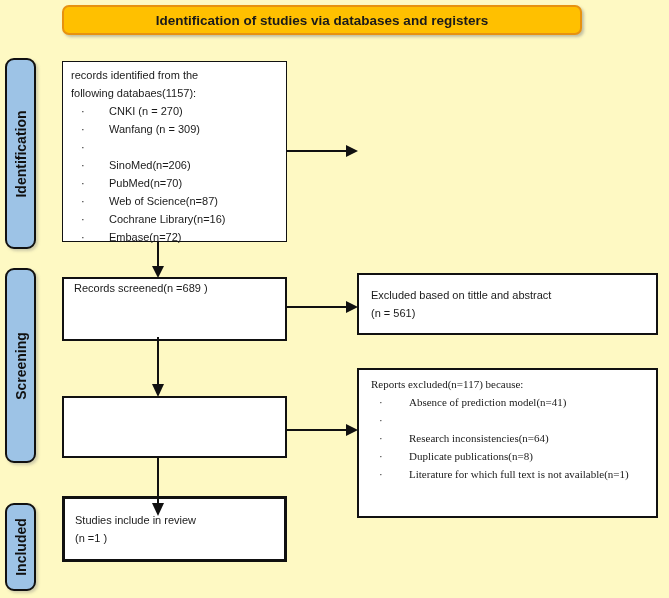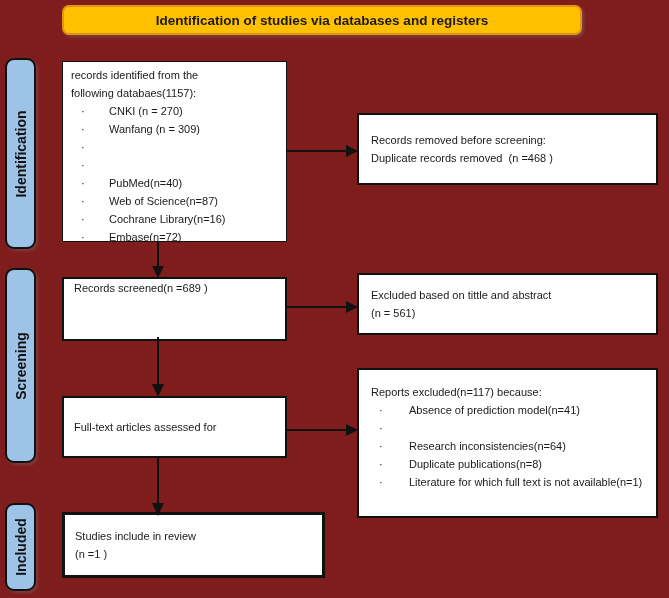--- a/index.html
+++ b/index.html
@@ -1,20 +1,20 @@
 <!DOCTYPE html>
 <html style="--banner-fill: #FFC000; --banner-border: #E7920F; --stage-fill: #9DC3E6;"><head>
 <meta charset="utf-8">
 <style>
   html, body { margin: 0; padding: 0; background: #ffffff; }
   #canvas {
     position: relative;
     width: 669px;
     height: 598px;
-    background: #7f1d1d;
+    background: #fef9c3;
     font-family: "Liberation Sans", sans-serif;
     color: #1a1a1a;
     overflow: hidden;
   }
   .banner {
     position: absolute;
     left: 62px; top: 5px; width: 520px; height: 30px;
     background: var(--banner-fill, #FFC000);
     border: 2px solid var(--banner-border, #E7920F);
     border-radius: 7px;
@@ -73,25 +73,26 @@
     display: flex; flex-direction: column; justify-content: center;
     padding-left: 12px; padding-right: 19px;
   }
   #box-fulltext {
     left: 62px; top: 396px; width: 225px; height: 62px;
     display: flex; flex-direction: column; justify-content: center;
     padding-left: 10px;
   }
   #box-reports-excluded {
     left: 357px; top: 368px; width: 301px; height: 150px;
-    padding: 13px 2px 2px 12px;
+    padding: 5px 2px 2px 12px;
+    font-family: Liberation Serif, serif;
   }
   #box-reports-excluded .bullet .dot { width: 38px; padding-left: 8px; }
   #box-included {
-    left: 62px; top: 512px; width: 263px; height: 66px;
+    left: 62px; top: 496px; width: 225px; height: 66px;
     border-width: 3px;
     display: flex; flex-direction: column; justify-content: center;
     padding-left: 10px;
   }
   #arrows {
     position: absolute; left: 0; top: 0;
     pointer-events: none;
   }
   #arrows line { stroke: #111111; stroke-width: 2; }
   #arrows polygon { fill: #111111; }
@@ -124,55 +125,51 @@
     </div>
     <div class="bullet">
       <span class="dot">·</span>
       <span class="btext">Wanfang (n = 309)</span>
     </div>
     <div class="bullet">
       <span class="dot">·</span>
     </div>
     <div class="bullet">
       <span class="dot">·</span>
-    </div>
-    <div class="bullet">
-      <span class="dot">·</span>
-      <span class="btext">PubMed(n=40)</span>
+      <span class="btext">SinoMed(n=206)</span>
+    </div>
+    <div class="bullet">
+      <span class="dot">·</span>
+      <span class="btext">PubMed(n=70)</span>
     </div>
     <div class="bullet">
       <span class="dot">·</span>
       <span class="btext">Web of Science(n=87)</span>
     </div>
     <div class="bullet">
       <span class="dot">·</span>
       <span class="btext">Cochrane Library(n=16)</span>
     </div>
     <div class="bullet">
       <span class="dot">·</span>
       <span class="btext">Embase(n=72)</span>
     </div>
   </div>
 
-  <div class="node" id="box-removed">
-    <div class="line">Records removed before screening:</div>
-    <div class="line">Duplicate records removed  (n =468 )</div>
-  </div>
 
   <div class="node" id="box-screened">
     <div class="line">Records screened(n =689 )</div>
   </div>
 
   <div class="node" id="box-excluded-ta">
     <div class="line">Excluded based on tittle and abstract</div>
     <div class="line">(n = 561)</div>
   </div>
 
   <div class="node" id="box-fulltext">
-    <div class="line">Full-text articles assessed for</div>
   </div>
 
   <div class="node" id="box-reports-excluded">
     <div class="line">Reports excluded(n=117) because:</div>
     <div class="bullet">
       <span class="dot">·</span>
       <span class="btext">Absence of prediction model(n=41)</span>
     </div>
     <div class="bullet">
       <span class="dot">·</span>

